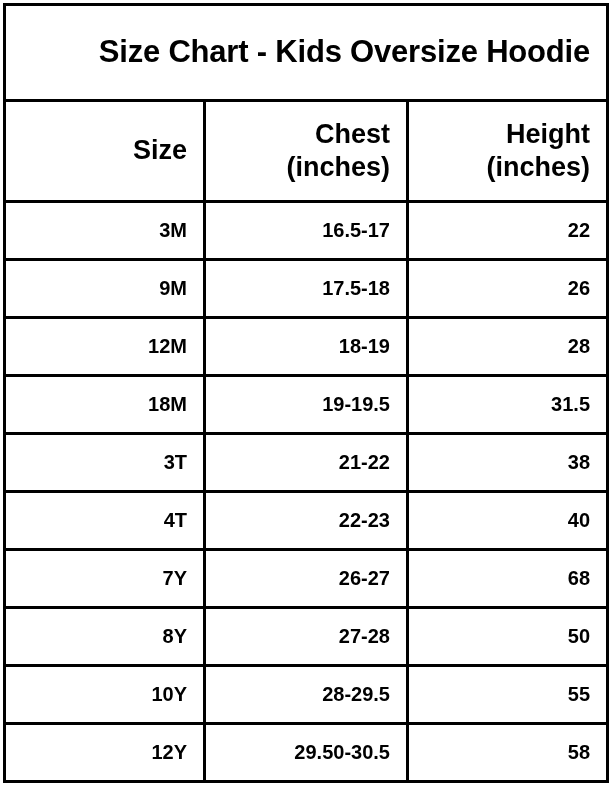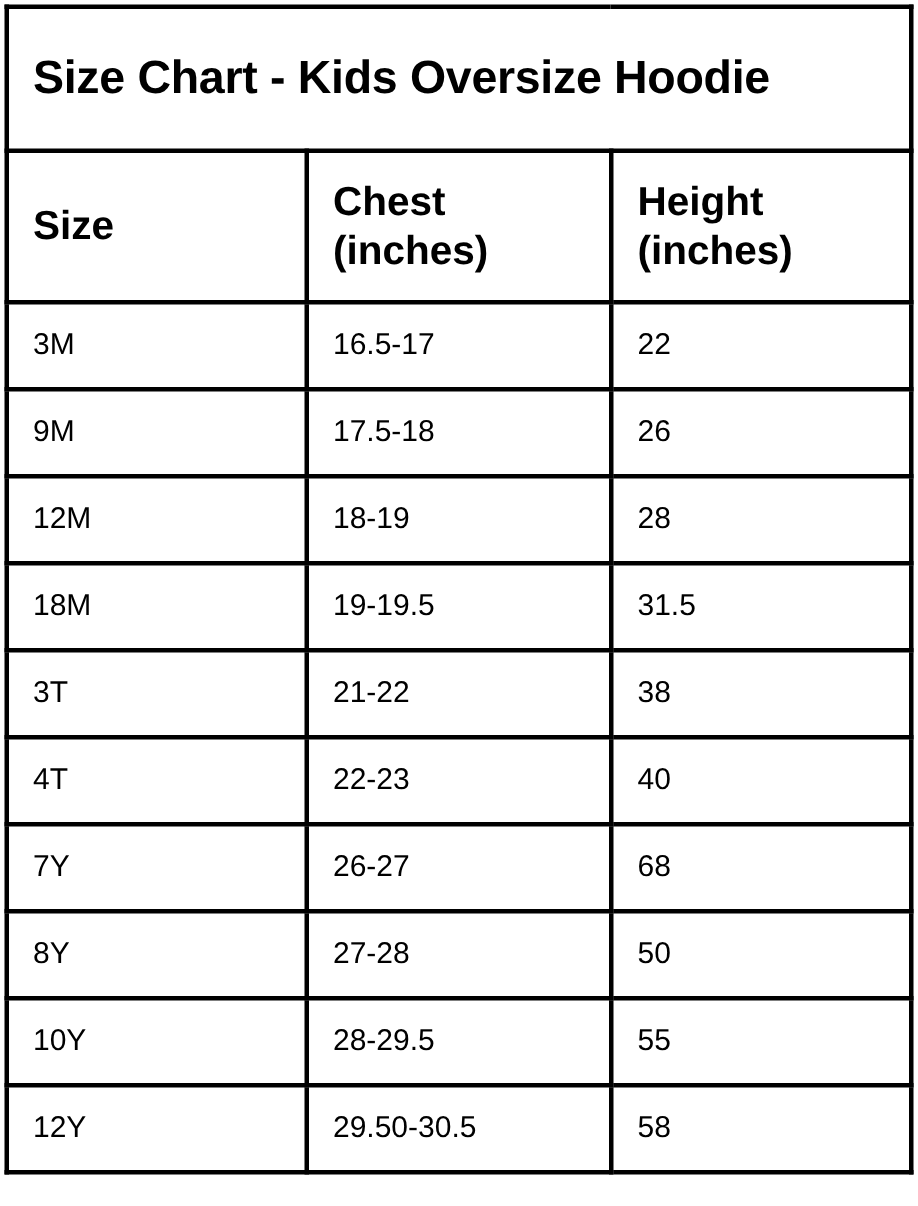--- a/index.html
+++ b/index.html
@@ -24,21 +24,21 @@
   table.size-chart {
     border-collapse: collapse;
     table-layout: fixed;
     width: 606px;
     margin: 3px auto 0 auto;
     border: 3px solid #000;
   }
   table.size-chart td,
   table.size-chart th {
     border: 3px solid #000;
-    text-align: left;
+    text-align: right;
     vertical-align: middle;
     padding: 16px;
   }
   .title-cell {
     font-size: 31px;
     font-weight: bold;
     line-height: 1.18;
     letter-spacing: -0.2px;
     padding: 11px 14px 13px 14px;
     height: 96px;
@@ -47,21 +47,21 @@
   .head-cell {
     font-size: 27px;
     font-weight: bold;
     line-height: 1.22;
     height: 92px;
     box-sizing: border-box;
     padding: 4px 2px;
   }
   .body-cell {
     font-size: 20px;
-    font-weight: normal;
+    font-weight: bold;
     height: 42px;
     box-sizing: border-box;
     padding: 2px;
   }
   .col-size { width: 200px; }
   .col-chest { width: 203px; }
   .col-height { width: 200px; }
 </style>
 </head>
 <body>

